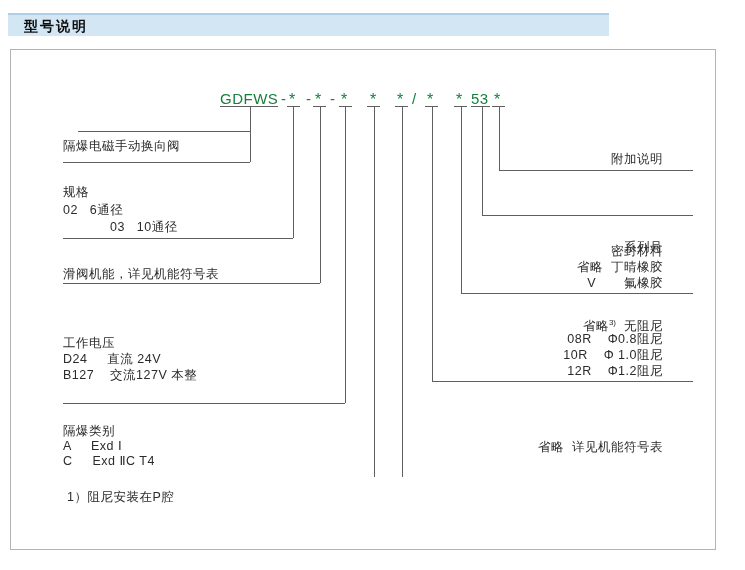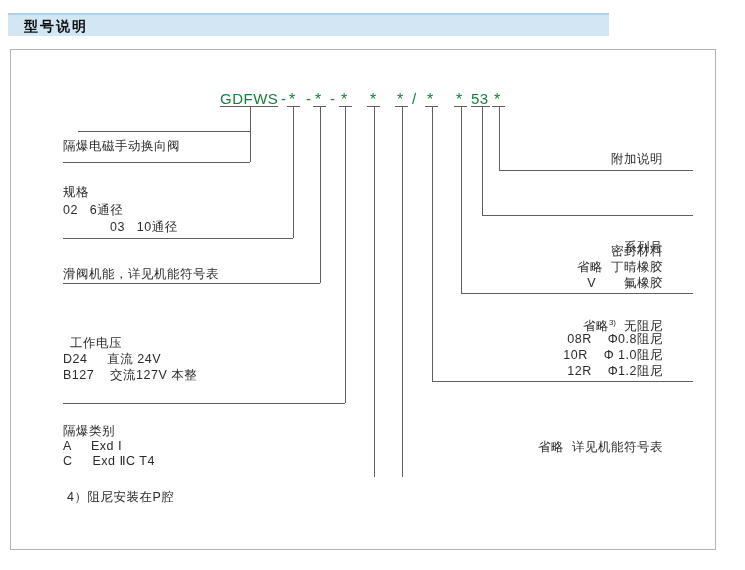--- a/index.html
+++ b/index.html
@@ -81,29 +81,29 @@
   <div class="hline" style="left:432px;top:381px;width:261px;"></div>
 
   <div class="lbl" style="left:63px;top:139px;">隔爆电磁手动换向阀</div>
 
   <div class="lbl" style="left:63px;top:185px;">规格</div>
   <div class="lbl" style="left:63px;top:203px;">02   6通径</div>
   <div class="lbl" style="left:72px;top:220px;margin-left:38px;">03   10通径</div>
 
   <div class="lbl" style="left:63px;top:267px;">滑阀机能，详见机能符号表</div>
 
-  <div class="lbl" style="left:70px;top:336px;">工作电压</div>
+  <div class="lbl" style="left:63px;top:336px;">工作电压</div>
   <div class="lbl" style="left:63px;top:352px;">D24     直流 24V</div>
   <div class="lbl" style="left:63px;top:368px;">B127    交流127V 本整</div>
 
   <div class="lbl" style="left:63px;top:424px;">隔爆类别</div>
   <div class="lbl" style="left:63px;top:439px;">A     Exd Ⅰ</div>
   <div class="lbl" style="left:63px;top:454px;">C     Exd ⅡC T4</div>
 
-  <div class="lbl" style="left:67px;top:490px;">4）阻尼安装在P腔</div>
+  <div class="lbl" style="left:67px;top:490px;">1）阻尼安装在P腔</div>
 
   <div class="lbl r" style="top:152px;">附加说明</div>
 
   <div class="lbl r" style="top:198px;margin-top:42px;">系列号</div>
 
   <div class="lbl r" style="top:244px;">密封材料</div>
   <div class="lbl r" style="top:260px;">省略  丁晴橡胶</div>
   <div class="lbl r" style="top:276px;">V       氟橡胶</div>
 
   <div class="lbl r" style="top:316px;"><span>省略</span><span class="sup">3)</span><span>  无阻尼</span></div>

